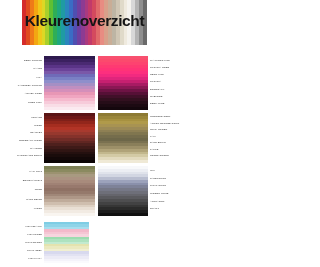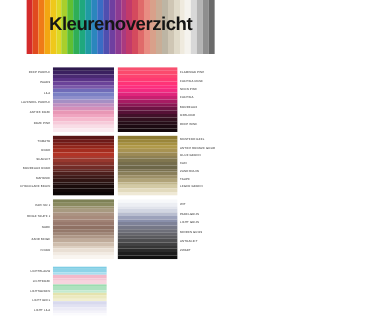--- a/index.html
+++ b/index.html
@@ -14,21 +14,21 @@
     overflow: hidden;
     font-family: "Liberation Sans", sans-serif;
     -webkit-font-smoothing: none;
   }
 
   
   #header-banner {
     position: absolute;
     left: 22px;
     top: 0px;
-    width: 157px;
+    width: 125px;
     height: 45px;
     overflow: hidden;
   }
   #header-stripes {
     position: absolute;
     inset: 0;
     display: flex;
   }
   #header-stripes > i {
     display: block;

